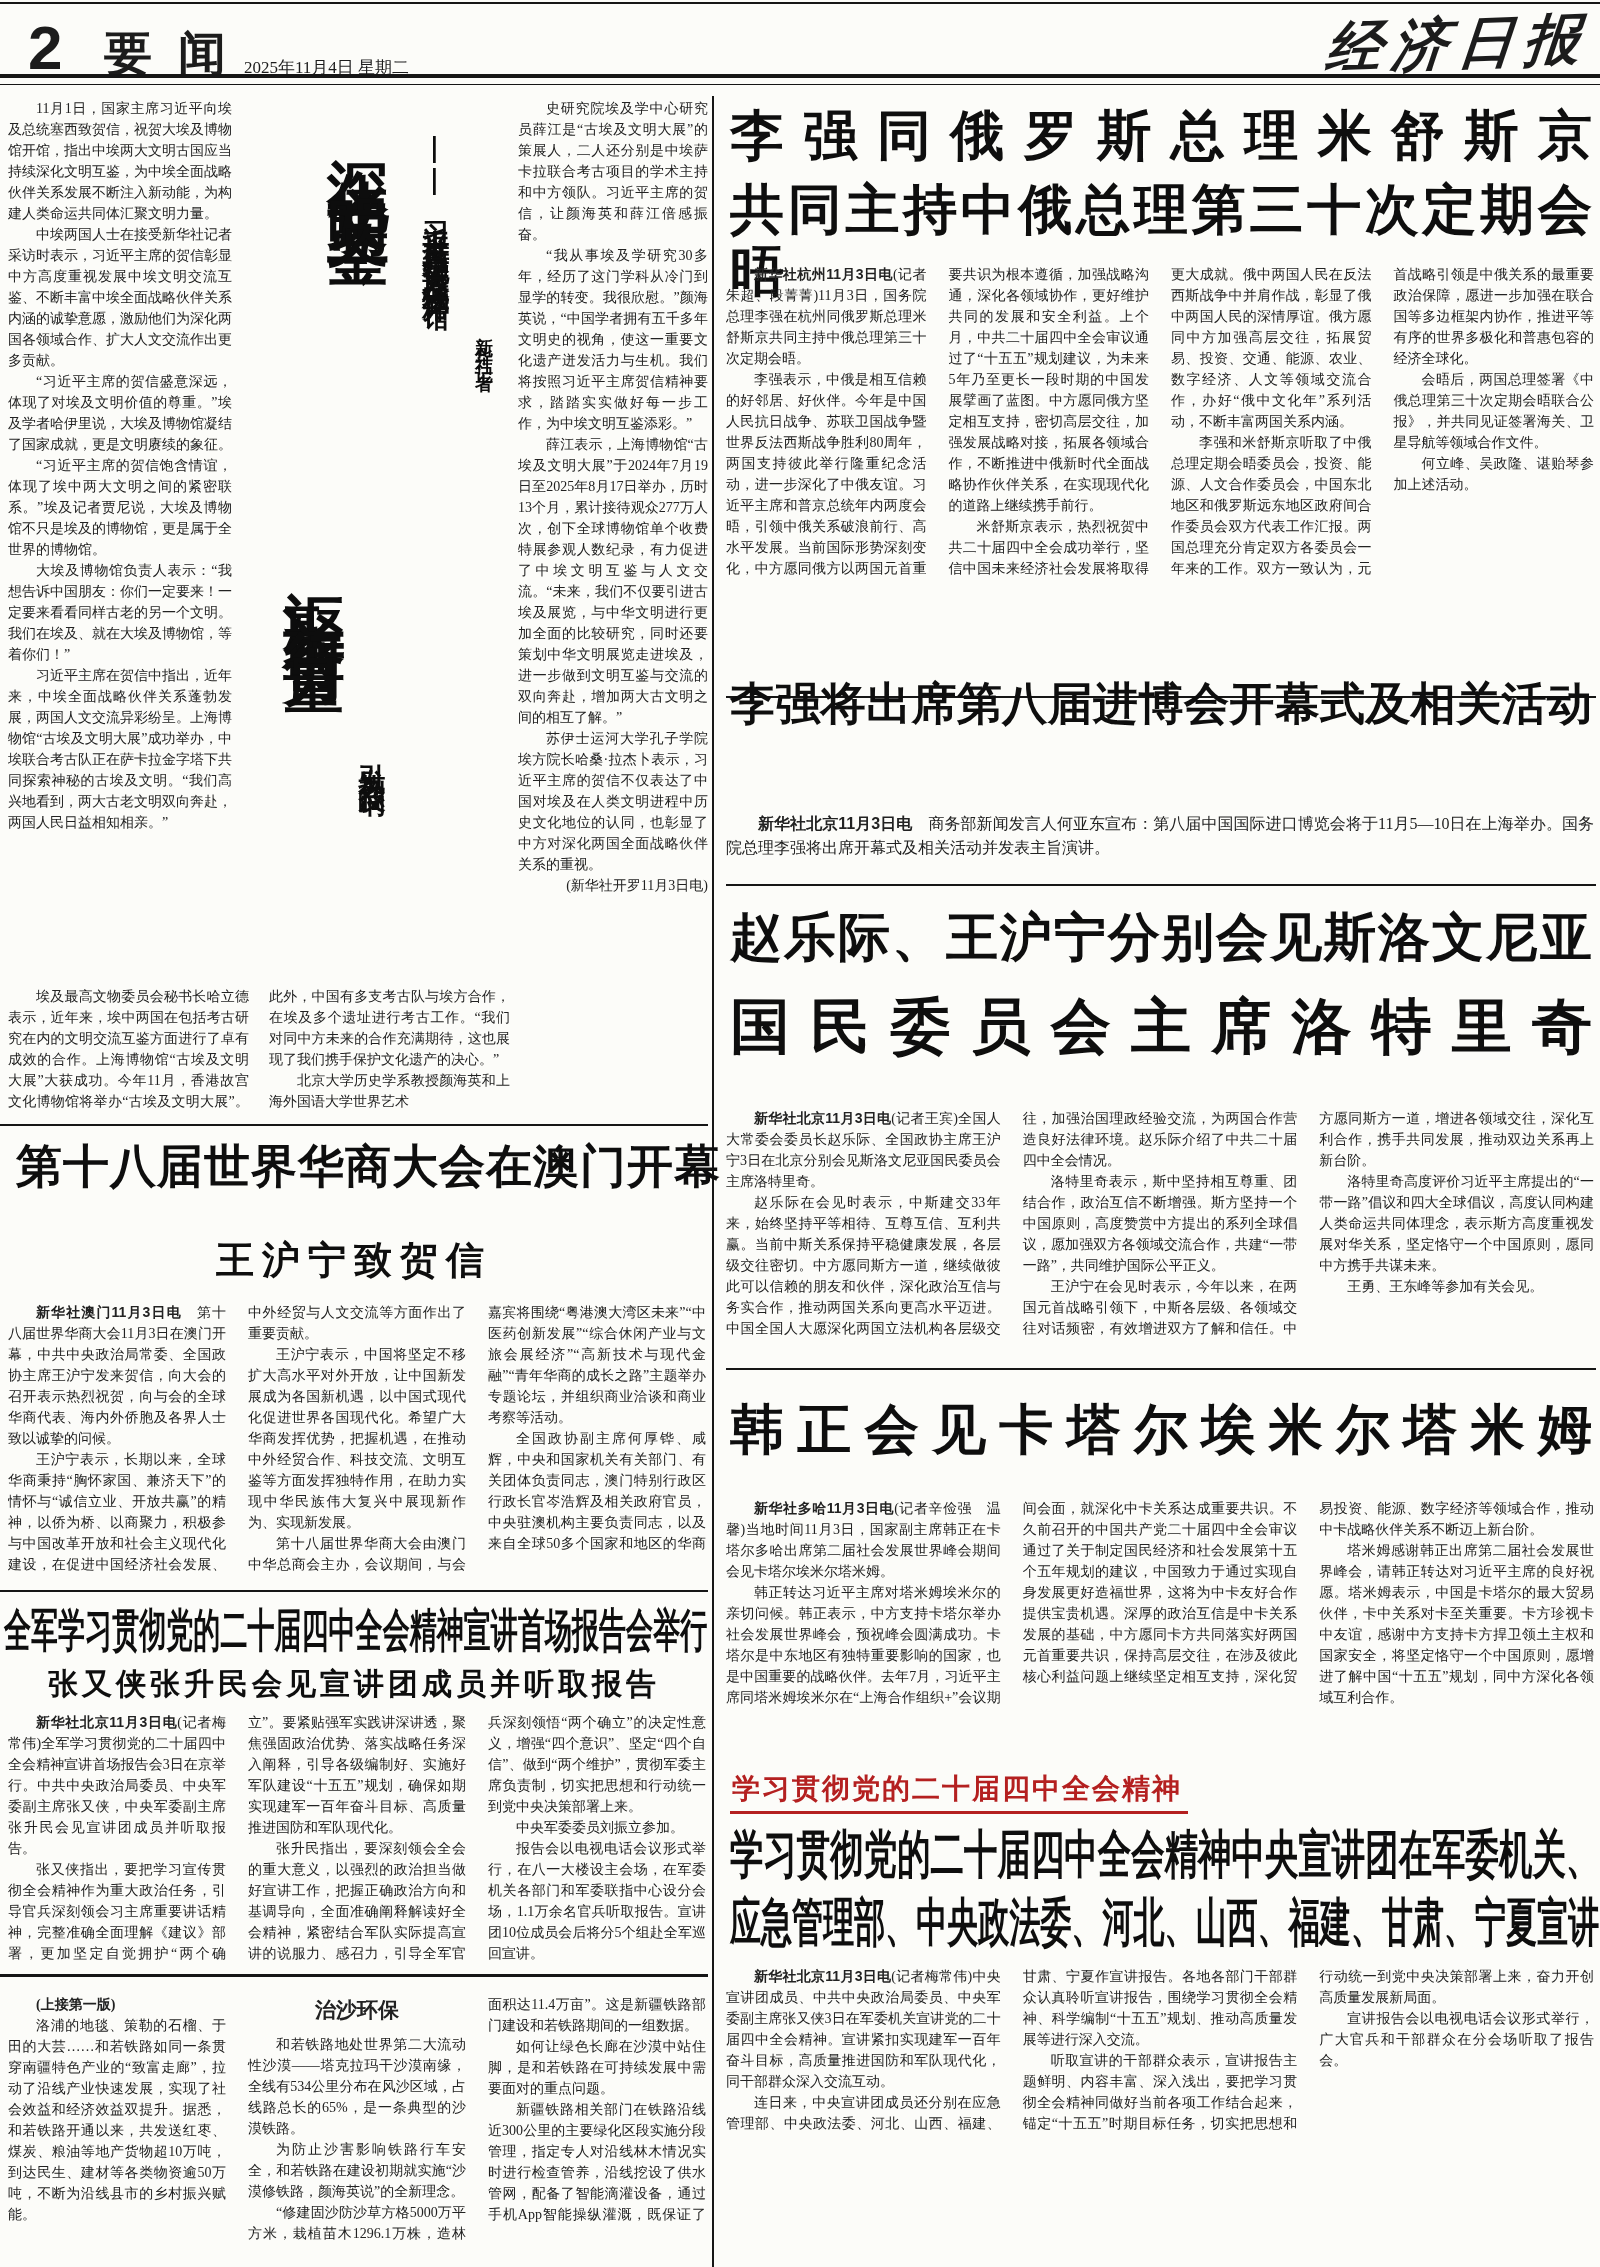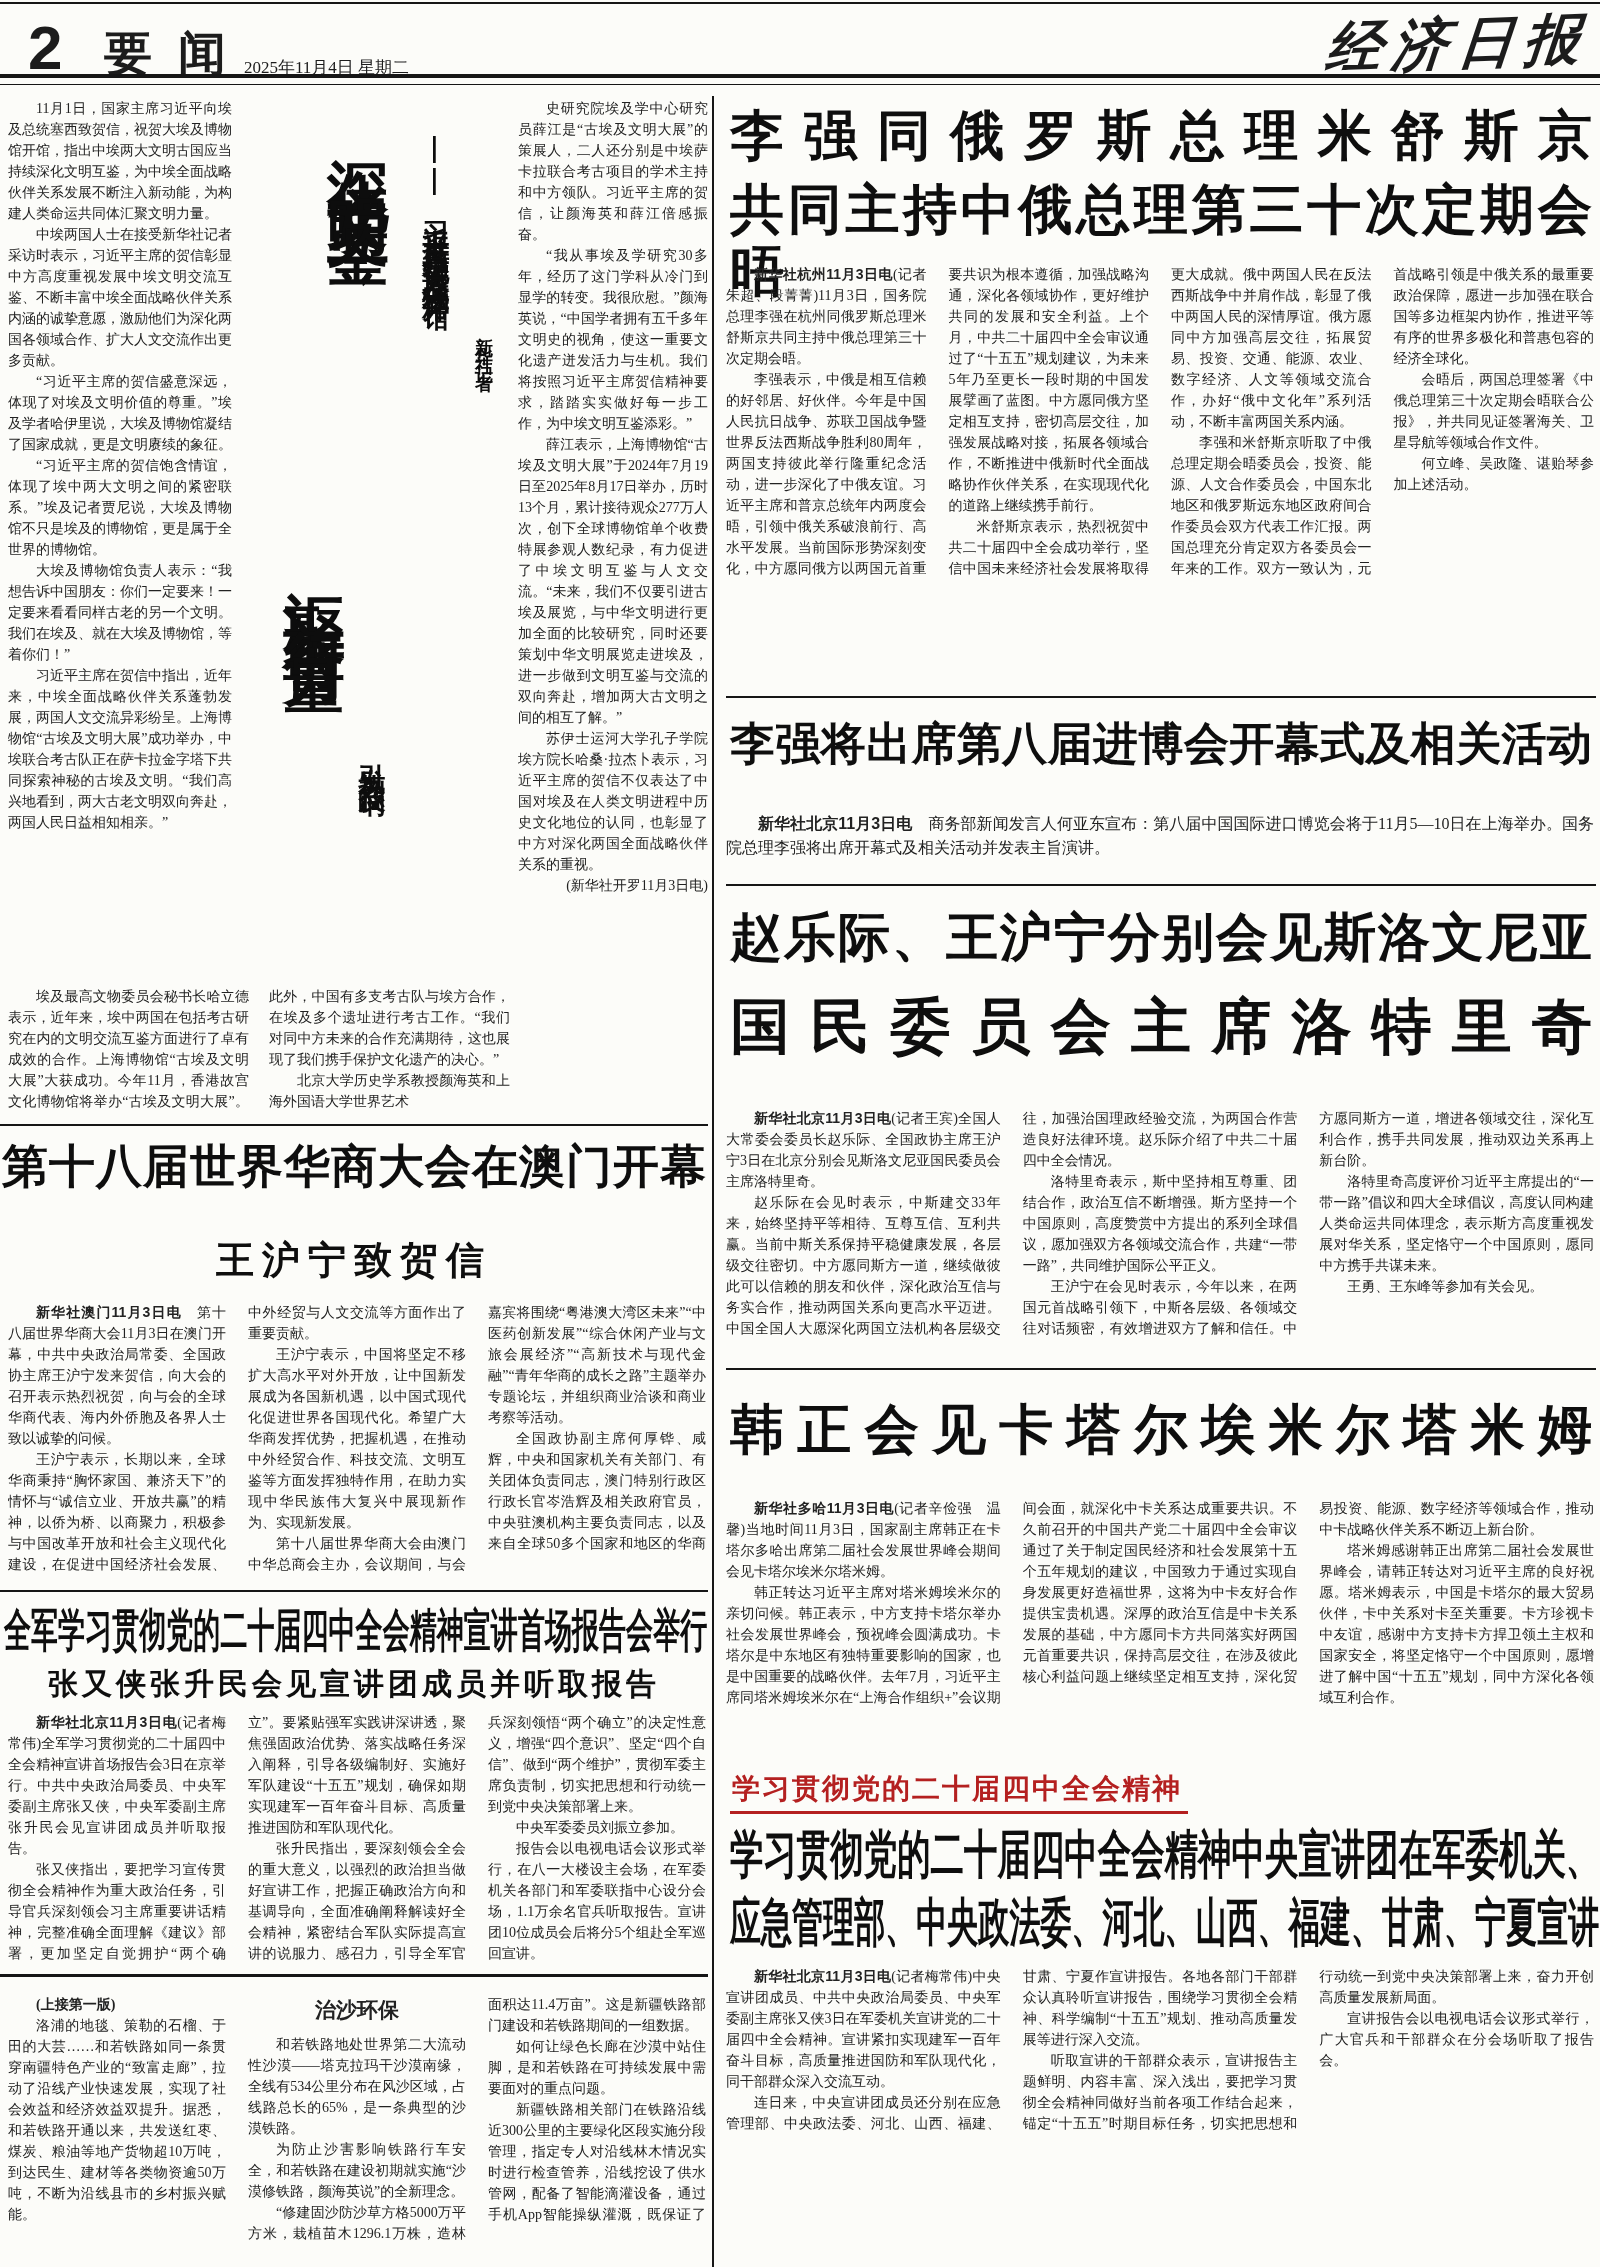--- a/index.html
+++ b/index.html
@@ -81,21 +81,21 @@
 
   <div class="abs body cols2" style="left:8px;top:986px;width:502px;height:132px;">
     <div>
         <p>埃及最高文物委员会秘书长哈立德表示，近年来，埃中两国在包括考古研究在内的文明交流互鉴方面进行了卓有成效的合作。上海博物馆“古埃及文明大展”大获成功。今年11月，香港故宫文化博物馆将举办“古埃及文明大展”。此外，中国有多支考古队与埃方合作，在埃及多个遗址进行考古工作。“我们对同中方未来的合作充满期待，这也展现了我们携手保护文化遗产的决心。”</p>
         <p>北京大学历史学系教授颜海英和上海外国语大学世界艺术</p>
       </div>
   </div>
 
   <div class="hrule" style="left:0;top:1124px;width:708px;height:2px;"></div>
 
-  <div class="abs headline jline" style="left:2px;top:1140px;width:704px;font-size:46px;">第十八届世界华商大会在澳门开幕</div>
+  <div class="abs headline jline" style="left:16px;top:1140px;width:704px;font-size:46px;">第十八届世界华商大会在澳门开幕</div>
   <div class="abs serifhead center" style="left:2px;top:1238px;width:704px;font-size:38px;letter-spacing:8px;">王沪宁致贺信</div>
   <div class="abs body cols3" style="left:8px;top:1302px;width:698px;height:278px;">
     <p><b class="dl">新华社澳门11月3日电</b><span>　第十八届世界华商大会11月3日在澳门开幕，中共中央政治局常委、全国政协主席王沪宁发来贺信，向大会的召开表示热烈祝贺，向与会的全球华商代表、海内外侨胞及各界人士致以诚挚的问候。</span></p>
     <div>
         <p>王沪宁表示，长期以来，全球华商秉持“胸怀家国、兼济天下”的情怀与“诚信立业、开放共赢”的精神，以侨为桥、以商聚力，积极参与中国改革开放和社会主义现代化建设，在促进中国经济社会发展、中外经贸与人文交流等方面作出了重要贡献。</p>
         <p>王沪宁表示，中国将坚定不移扩大高水平对外开放，让中国新发展成为各国新机遇，以中国式现代化促进世界各国现代化。希望广大华商发挥优势，把握机遇，在推动中外经贸合作、科技交流、文明互鉴等方面发挥独特作用，在助力实现中华民族伟大复兴中展现新作为、实现新发展。</p>
         <p>第十八届世界华商大会由澳门中华总商会主办，会议期间，与会嘉宾将围绕“粤港澳大湾区未来”“中医药创新发展”“综合休闲产业与文旅会展经济”“高新技术与现代金融”“青年华商的成长之路”主题举办专题论坛，并组织商业洽谈和商业考察等活动。</p>
         <p>全国政协副主席何厚铧、咸辉，中央和国家机关有关部门、有关团体负责同志，澳门特别行政区行政长官岑浩辉及相关政府官员，中央驻澳机构主要负责同志，以及来自全球50多个国家和地区的华商代表、专家学者、政企界人士共4000余人参会。</p>
       </div>
   </div>
@@ -141,21 +141,21 @@
         <p>李强表示，中俄是相互信赖的好邻居、好伙伴。今年是中国人民抗日战争、苏联卫国战争暨世界反法西斯战争胜利80周年，两国支持彼此举行隆重纪念活动，进一步深化了中俄友谊。习近平主席和普京总统年内两度会晤，引领中俄关系破浪前行、高水平发展。当前国际形势深刻变化，中方愿同俄方以两国元首重要共识为根本遵循，加强战略沟通，深化各领域协作，更好维护共同的发展和安全利益。上个月，中共二十届四中全会审议通过了“十五五”规划建议，为未来5年乃至更长一段时期的中国发展擘画了蓝图。中方愿同俄方坚定相互支持，密切高层交往，加强发展战略对接，拓展各领域合作，不断推进中俄新时代全面战略协作伙伴关系，在实现现代化的道路上继续携手前行。</p>
         <p>米舒斯京表示，热烈祝贺中共二十届四中全会成功举行，坚信中国未来经济社会发展将取得更大成就。俄中两国人民在反法西斯战争中并肩作战，彰显了俄中两国人民的深情厚谊。俄方愿同中方加强高层交往，拓展贸易、投资、交通、能源、农业、数字经济、人文等领域交流合作，办好“俄中文化年”系列活动，不断丰富两国关系内涵。</p>
         <p>李强和米舒斯京听取了中俄总理定期会晤委员会，投资、能源、人文合作委员会，中国东北地区和俄罗斯远东地区政府间合作委员会双方代表工作汇报。两国总理充分肯定双方各委员会一年来的工作。双方一致认为，元首战略引领是中俄关系的最重要政治保障，愿进一步加强在联合国等多边框架内协作，推进平等有序的世界多极化和普惠包容的经济全球化。</p>
         <p>会晤后，两国总理签署《中俄总理第三十次定期会晤联合公报》，并共同见证签署海关、卫星导航等领域合作文件。</p>
         <p>何立峰、吴政隆、谌贻琴参加上述活动。</p>
       </div>
   </div>
 
   <div class="hrule" style="left:726px;top:696px;width:870px;height:2px;"></div>
 
-  <div class="abs headline jline" style="left:730px;top:718px;width:862px;font-size:45px;">李强将出席第八届进博会开幕式及相关活动</div>
+  <div class="abs headline jline" style="left:730px;top:682px;width:862px;font-size:45px;font-family:Liberation Mono, monospace;">李强将出席第八届进博会开幕式及相关活动</div>
   <div class="abs body" style="left:726px;top:812px;width:868px;height:66px;font-size:16px;">
     <p><b class="dl">新华社北京11月3日电</b><span>　商务部新闻发言人何亚东宣布：第八届中国国际进口博览会将于11月5—10日在上海举办。国务院总理李强将出席开幕式及相关活动并发表主旨演讲。</span></p>
   </div>
 
   <div class="hrule" style="left:726px;top:884px;width:870px;height:2px;"></div>
 
   <div class="abs headline jline" style="left:730px;top:908px;width:862px;font-size:52px;">赵乐际、王沪宁分别会见斯洛文尼亚</div>
   <div class="abs headline jline" style="left:730px;top:992px;width:862px;font-size:60px;">国民委员会主席洛特里奇</div>
   <div class="abs body cols3" style="left:726px;top:1108px;width:868px;height:250px;">
     <p><b class="dl">新华社北京11月3日电</b><span>(记者王宾)全国人大常委会委员长赵乐际、全国政协主席王沪宁3日在北京分别会见斯洛文尼亚国民委员会主席洛特里奇。</span></p>

